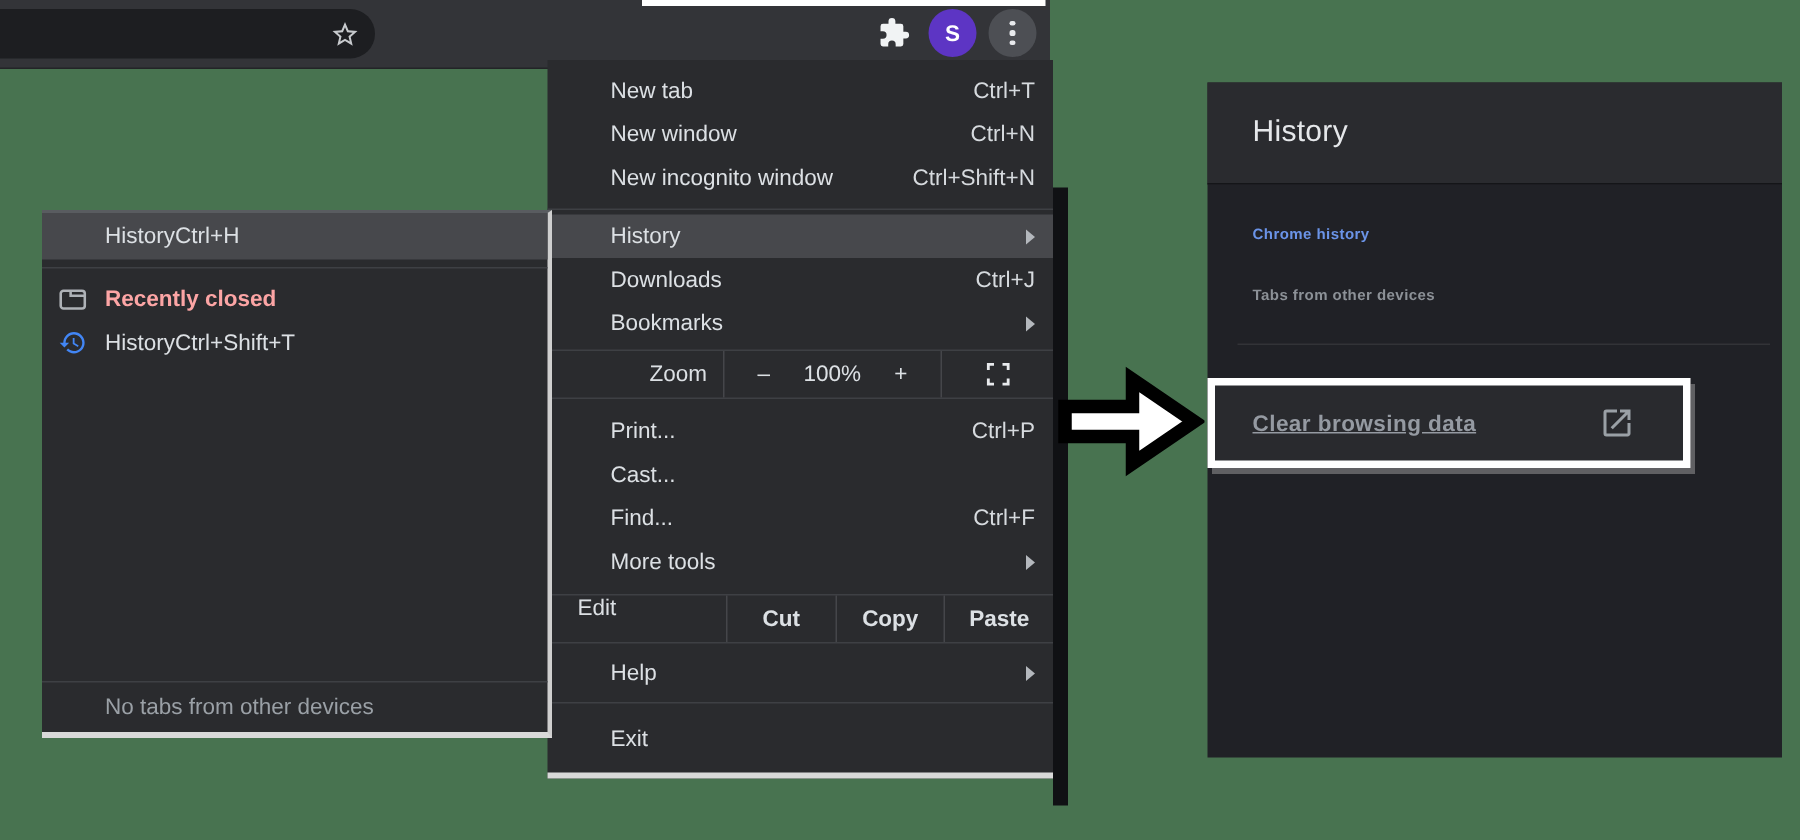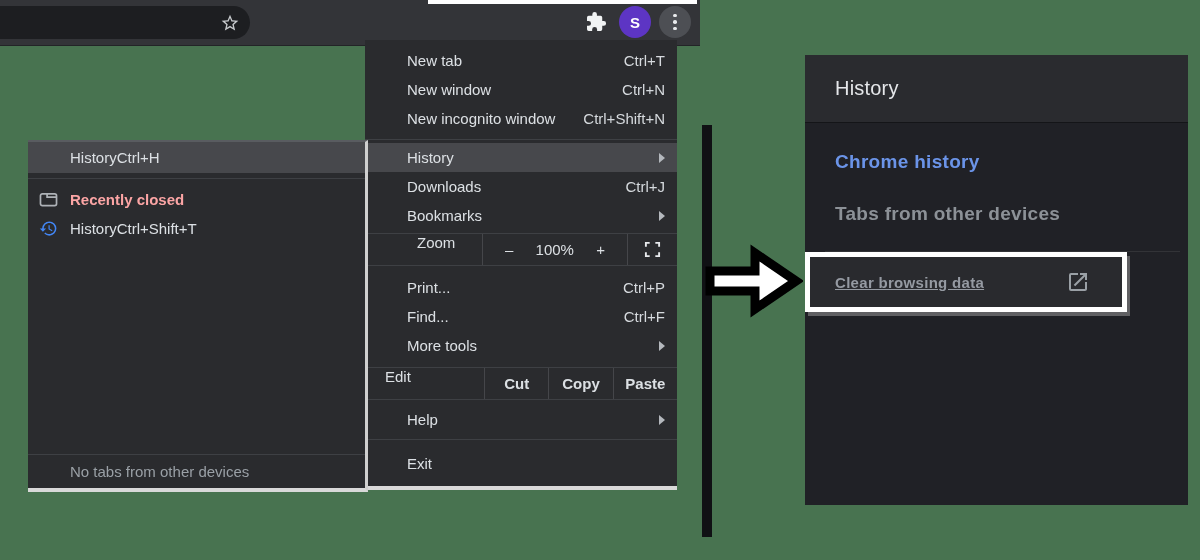--- a/index.html
+++ b/index.html
@@ -19,45 +19,45 @@
   .dots{left:659px;background:#4d4f54;flex-direction:column;gap:3px;}
   .dot{width:3.5px;height:3.5px;border-radius:50%;background:#e8eaed;}
   
   .menu{background:#2a2b2e;color:#dce0e4;font-size:15px;}
   .sep{height:1px;background:#3e4044;}
   .menu-row{display:flex;align-items:center;height:29px;padding:0 12px 0 42px;white-space:nowrap;}
   .menu-row .shortcut{margin-left:auto;color:#d6dade;}
   .menu-row.highlight{background:#47484c;}
   .tri{margin-left:auto;width:0;height:0;border-left:6px solid #b4b8bd;border-top:5px solid transparent;border-bottom:5px solid transparent;}
   
-  .chrome-menu{position:absolute;left:365px;top:40px;width:312px;box-sizing:border-box;z-index:5;border-bottom:4px solid #d9d9d9;}
+  .chrome-menu{position:absolute;left:365px;top:40px;width:337px;box-sizing:border-box;z-index:5;border-bottom:4px solid #d9d9d9;}
   .menu-shadow{position:absolute;left:702px;top:125px;width:10px;height:412px;background:#101114;z-index:4;}
   .zoom-row,.edit-row{display:flex;align-items:stretch;height:31px;}
   .vsep{width:1px;background:#45464a;}
-  .zr-label{width:117px;display:flex;padding-left:52px;box-sizing:border-box;}
+  .zr-label{width:117px;display:flex;align-items:center;padding-left:68px;box-sizing:border-box;}
   .zr-controls{width:144px;display:flex;align-items:center;justify-content:space-between;padding:0 22px;box-sizing:border-box;}
   .zr-full{flex:1;display:flex;align-items:center;justify-content:center;}
   .er-label{width:119px;display:flex;padding-left:20px;box-sizing:border-box;}
   .er-cell{flex:1;display:flex;align-items:center;justify-content:center;font-weight:bold;}
   
   .hist-menu{position:absolute;left:28px;top:140px;width:340px;height:352px;box-sizing:border-box;z-index:6;
     border-top:2px solid #595c60;border-right:3px solid #cfcfcf;border-bottom:4px solid #d9d9d9;
     display:flex;flex-direction:column;}
   .hist-header{display:flex;align-items:center;height:31px;padding:0 16px 0 42px;background:#47484c;}
   .hist-item{display:flex;align-items:center;height:29px;padding:0 16px 0 10px;}
   .hist-item .ic{width:20px;height:20px;margin-right:12px;display:flex;align-items:center;justify-content:center;}
   .hist-item .lbl{white-space:nowrap;}
   .bold{font-weight:700;color:#fca5a5;}
   .hist-footer{display:flex;align-items:center;height:33px;padding:0 16px 0 42px;color:#9aa0a6;}
   .spacer{flex:1;}
   
   .panel{position:absolute;left:805px;top:55px;width:383px;height:450px;background:#202126;z-index:3;}
   .panel-header{height:68px;background:#2a2b2f;border-bottom:1px solid #141518;display:flex;align-items:center;padding-left:30px;box-sizing:border-box;}
   .panel-title{font-size:20px;color:#e5e7ea;letter-spacing:.2px;}
-  .panel-link{margin:28px 0 0 30px;font-size:19px;font-weight:700;letter-spacing:.3px;white-space:nowrap;}
+  .panel-link{margin:28px 0 0 30px;font-size:10px;font-weight:700;letter-spacing:.3px;white-space:nowrap;}
   .blue{color:#6b94e8;}
   .gray{color:#8c9197;}
   .panel-sep{height:1px;background:#323337;margin:26px 8px 0 20px;}
   .clear-box{position:absolute;left:0;top:197px;width:322px;height:60px;box-sizing:border-box;border:5px solid #ffffff;background:#292a2e;display:flex;align-items:center;box-shadow:3px 4px 0 rgba(150,150,150,.55);}
   .clear-box .lbl{margin-left:25px;font-size:15px;font-weight:700;color:#959aa2;letter-spacing:.3px;text-decoration:underline;}
   .clear-box .ic{margin-left:auto;margin-right:32px;display:flex;}
   
   .big-arrow{position:absolute;left:703px;top:243px;width:100px;height:76px;z-index:10;}
 </style>
 </head>
@@ -135,20 +135,23 @@
       <svg width="17" height="17" viewBox="0 0 18 18" fill="none" stroke="#e8eaed" stroke-width="2">
           <path d="M2 6V2h4M12 2h4v4M16 12v4h-4M6 16H2v-4"></path>
         </svg>
     </div>
   </div>
   <div class="sep"></div>
   <div style="padding:7px 0">
     <div class="menu-row">
       <span>Print...</span>
       <span class="shortcut">Ctrl+P</span>
+    </div>
+    <div class="menu-row">
+      <span>Cast...</span>
     </div>
     <div class="menu-row">
       <span>Find...</span>
       <span class="shortcut">Ctrl+F</span>
     </div>
     <div class="menu-row">
       <span>More tools</span>
       <span class="tri"></span>
     </div>
   </div>

